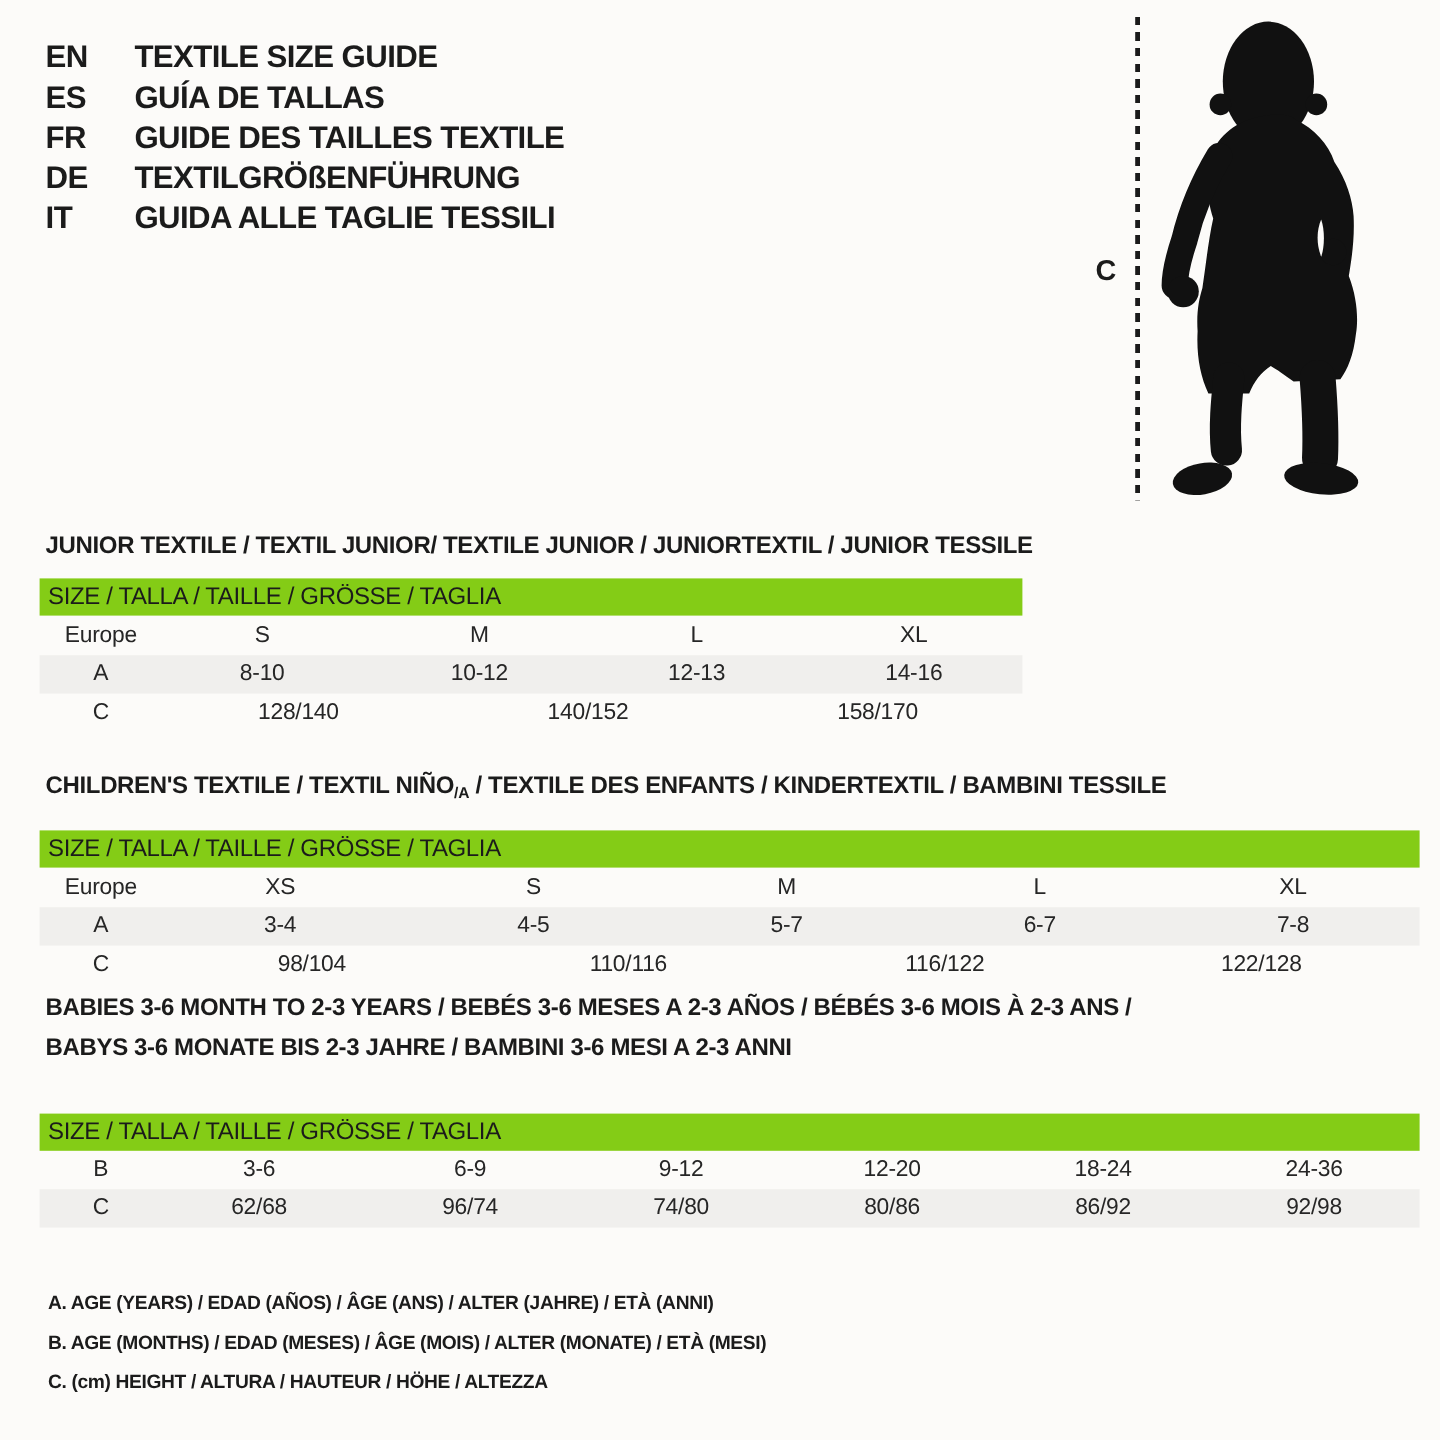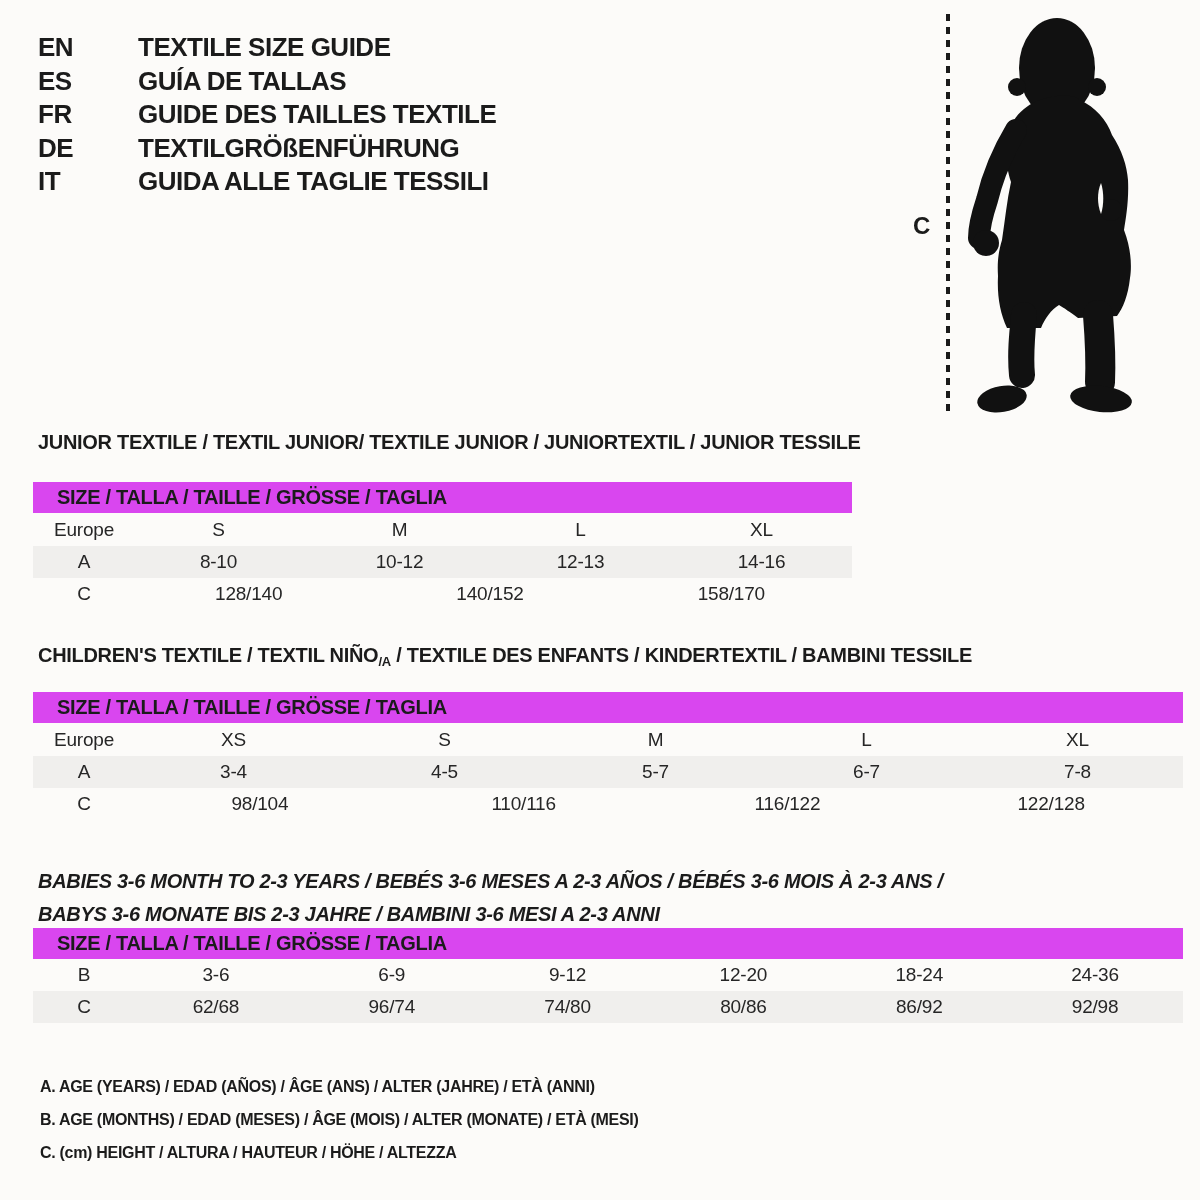--- a/index.html
+++ b/index.html
@@ -11,21 +11,21 @@
     font-family:"Liberation Sans", sans-serif;
     overflow:hidden;
   }
 
   
   .lang-block {
     position:absolute; left:38px; top:31px;
     font-size:26px; font-weight:700; line-height:33.5px;
     letter-spacing:-0.5px; white-space:nowrap;
   }
-  .lang-row { display:flex;gap:26px; }
+  .lang-row { display:flex; }
   .lang-code { width:74px; }
 
   
   .measure-line {
     position:absolute; left:946px; top:14px;
     width:4px; height:403px;
     background:repeating-linear-gradient(to bottom,
       #1a1a1a 0px, #1a1a1a 7px, transparent 7px, transparent 13px);
   }
   .measure-label {
@@ -33,42 +33,42 @@
     font-size:24px; font-weight:700;
   }
   .baby-svg { position:absolute; left:962px; top:8px; width:180px; height:410px; }
 
   
   .section-title {
     position:absolute; left:38px;
     font-size:20px; font-weight:700; letter-spacing:-0.3px;
     line-height:26px; white-space:nowrap;
   }
-  .title-junior   { top:429px;text-align:center; }
+  .title-junior   { top:442px;text-align:center; }
   .title-children { top:642px; }
-  .title-babies   { top:865px; line-height:33px;font-style:italic; }
+  .title-babies   { top:824px; line-height:33px; }
   .sub-a { font-size:13px; vertical-align:-4px; letter-spacing:-0.2px; }
 
   .legend {
     position:absolute; left:40px; top:1070px;
     font-size:16px; font-weight:700; letter-spacing:-0.3px;
     line-height:33px; white-space:nowrap;
   }
 
   
   .tbl { position:absolute; left:33px; }
   .tbl-junior   { top:482px; width:819px;  }
   .tbl-children { top:692px; width:1150px; }
   .tbl-babies   { top:928px; width:1150px; }
 
   .tbl-bar {
     height:31px; line-height:31px;
-    background:#d946ef;
-    font-size:20px; font-weight:700; letter-spacing:-0.3px;
-    padding-left:24px;
+    background:#84cc16;
+    font-size:20px; font-weight:400; letter-spacing:-0.3px;
+    padding-left:7px;
   }
   .tbl-row {
     display:flex; height:32px; line-height:32px;
     font-size:19px; font-weight:400; color:#262626; letter-spacing:-0.2px;
   }
   .sizes-row { height:33px; line-height:33px; }
   .stripe { background:#f0efed; }
   .cell { flex:1; text-align:center; }
   .cell.label { flex:0 0 95px; text-align:center; padding-left:7px; box-sizing:border-box; }
 </style>

